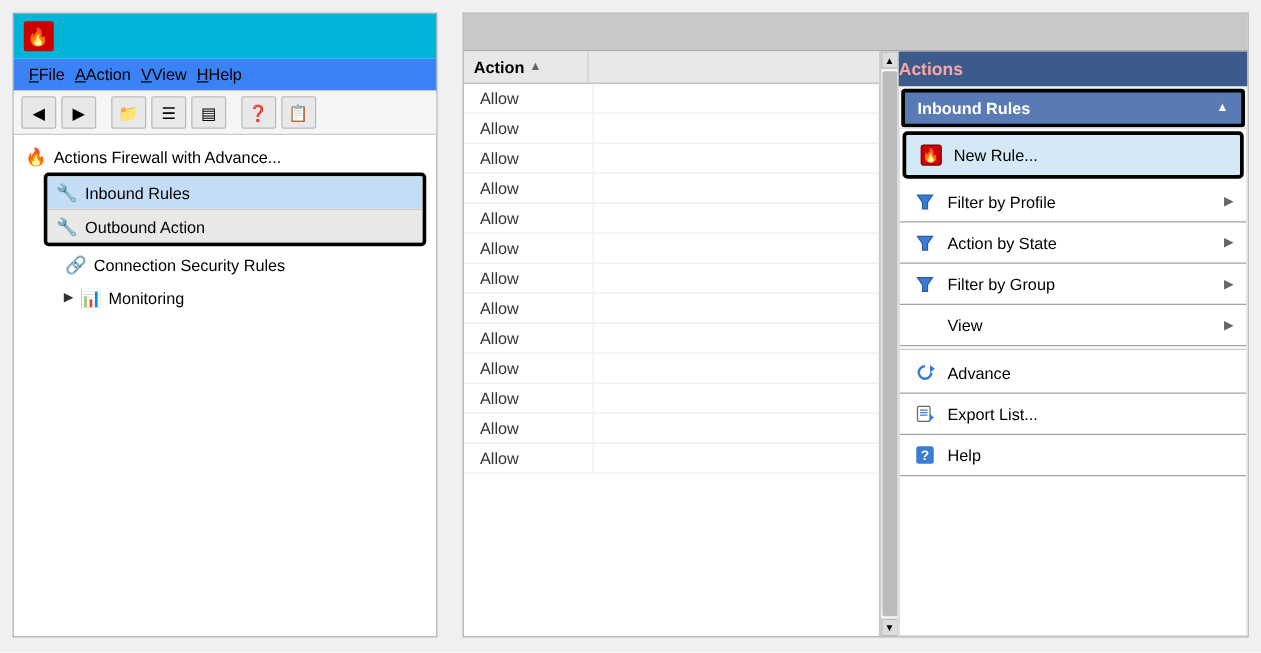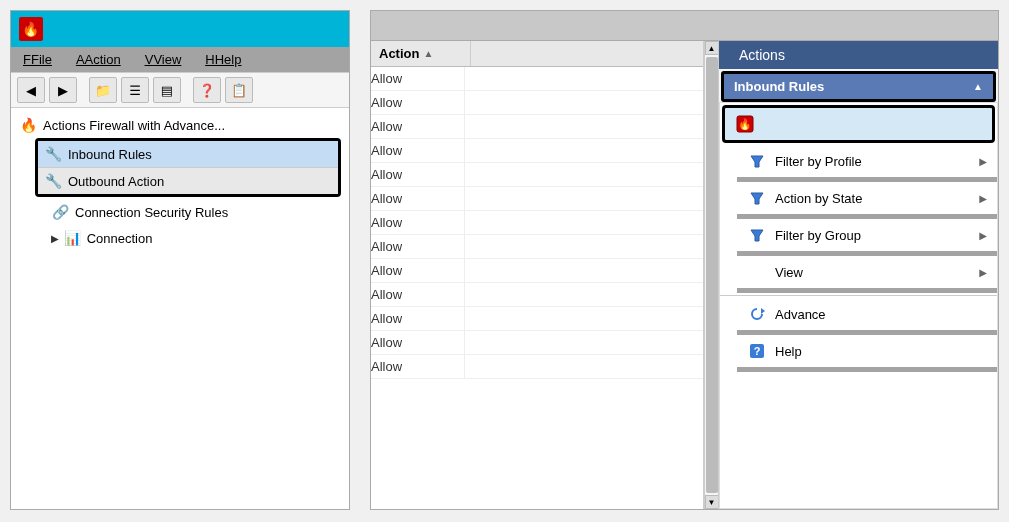--- a/index.html
+++ b/index.html
@@ -37,26 +37,24 @@
       height: 24px;
       background: #c00;
       border-radius: 2px;
       display: flex;
       align-items: center;
       justify-content: center;
       font-size: 14px;
     }
 
     .menu-bar {
-      background: #a3a3a3;
+      background: #3b82f6;
       padding: 3px 8px;
       display: flex;
-      gap: 16px;
       border-bottom: 1px solid #ccc;
-      text-decoration: underline;
     }
     .menu-item {
       cursor: pointer;
       padding: 2px 4px;
     }
     .menu-item u { text-decoration: underline; }
 
     .toolbar {
       background: #f5f5f5;
       padding: 4px 6px;
@@ -162,22 +160,22 @@
     }
 
     .table-rows {
       overflow: auto;
     }
     .table-row {
       display: flex;
       border-bottom: 1px solid #eee;
     }
     .cell-action {
-      width: 94px;
-      padding: 4px 0;
+      width: 104px;
+      padding: 4px 13px;
       border-right: 1px solid #eee;
       color: #333;
     }
     .scrollbar-col {
       width: 14px;
       background: #f5f5f5;
       border-left: 1px solid #ccc;
       display: flex;
       flex-direction: column;
       align-items: center;
@@ -204,24 +202,24 @@
     
     .actions-panel {
       width: 280px;
       background: #f5f5f5;
       border-left: 1px solid #ccc;
       display: flex;
       flex-direction: column;
     }
     .actions-header {
       background: #3c5a8a;
-      color: #ffffff;
-      padding: 6px 20px;
+      color: #fca5a5;
+      padding: 6px 0;
       font-size: 14px;
-      font-weight: normal;
+      font-weight: bold;
     }
     .actions-section-header {
       background: #5a7ab5;
       color: white;
       padding: 5px 10px;
       font-size: 13px;
       font-weight: 600;
       display: flex;
       align-items: center;
       justify-content: space-between;
@@ -237,23 +235,22 @@
       background: white;
       border: 1px solid #ddd;
       flex: 1;
       overflow-y: auto;
     }
     .action-item {
       display: flex;
       align-items: center;
       padding: 6px 10px;
       cursor: pointer;
-      border-bottom: 5px solid #a3a3a3;
+      border-bottom: 1px solid #a3a3a3;
       gap: 8px;
-      margin-left: 17px;
     }
     .action-item-icon {
       width: 20px;
       height: 20px;
       display: flex;
       align-items: center;
       justify-content: center;
       font-size: 15px;
       flex-shrink: 0;
     }
@@ -327,21 +324,21 @@
       </div>
     </div>
 
     <div class="tree-node tree-node-child2" style="margin-top: 2px;">
       <span class="node-icon">🔗</span>
       <span>Connection Security Rules</span>
     </div>
     <div class="tree-node tree-node-child2">
       <span style="font-size:10px; margin-right:4px; color:#333;">▶</span>
       <span class="node-icon">📊</span>
-      <span>Connection</span>
+      <span>Monitoring</span>
     </div>
   </div>
 </div>
 
 <div class="right-panel">
   <div class="right-header"></div>
 
   <div class="right-content">
 
     <div class="main-table">
@@ -412,20 +409,21 @@
 
       <div class="actions-list">
 
         <div class="action-item new-rule-item">
           <div class="action-item-icon">
             <svg width="18" height="18" viewBox="0 0 18 18">
               <rect x="1" y="1" width="16" height="16" rx="2" fill="#c00" stroke="#800" stroke-width="1"></rect>
               <text x="9" y="13" text-anchor="middle" fill="white" font-size="11" font-weight="bold">🔥</text>
             </svg>
           </div>
+          <span class="action-item-label">New Rule...</span>
         </div>
 
         <div class="action-item">
           <div class="action-item-icon">
             <svg width="16" height="16" viewBox="0 0 16 16">
               <polygon points="2,3 14,3 10,9 10,14 6,14 6,9" fill="#3a7bd5" stroke="#2a5ba5" stroke-width="1"></polygon>
             </svg>
           </div>
           <span class="action-item-label">Filter by Profile</span>
           <span class="action-item-arrow">▶</span>
@@ -462,20 +460,32 @@
         <div class="action-item">
           <div class="action-item-icon">
             <svg width="16" height="16" viewBox="0 0 16 16">
               <path d="M13,8 A5,5 0 1,1 8,3" fill="none" stroke="#3a7bd5" stroke-width="2"></path>
               <polygon points="12,2 16,5 12,8" fill="#3a7bd5"></polygon>
             </svg>
           </div>
           <span class="action-item-label">Advance</span>
         </div>
 
+        <div class="action-item">
+          <div class="action-item-icon">
+            <svg width="16" height="16" viewBox="0 0 16 16">
+              <rect x="2" y="2" width="10" height="12" rx="1" fill="white" stroke="#666" stroke-width="1"></rect>
+              <line x1="4" y1="5" x2="10" y2="5" stroke="#3a7bd5" stroke-width="1"></line>
+              <line x1="4" y1="7" x2="10" y2="7" stroke="#3a7bd5" stroke-width="1"></line>
+              <line x1="4" y1="9" x2="10" y2="9" stroke="#3a7bd5" stroke-width="1"></line>
+              <polygon points="12,8 15,11 12,14" fill="#3a7bd5"></polygon>
+            </svg>
+          </div>
+          <span class="action-item-label">Export List...</span>
+        </div>
 
         <div class="action-item">
           <div class="action-item-icon">
             <svg width="16" height="16" viewBox="0 0 16 16">
               <rect x="1" y="1" width="14" height="14" rx="2" fill="#3a7bd5"></rect>
               <text x="8" y="12" text-anchor="middle" fill="white" font-size="11" font-weight="bold">?</text>
             </svg>
           </div>
           <span class="action-item-label">Help</span>
         </div>

